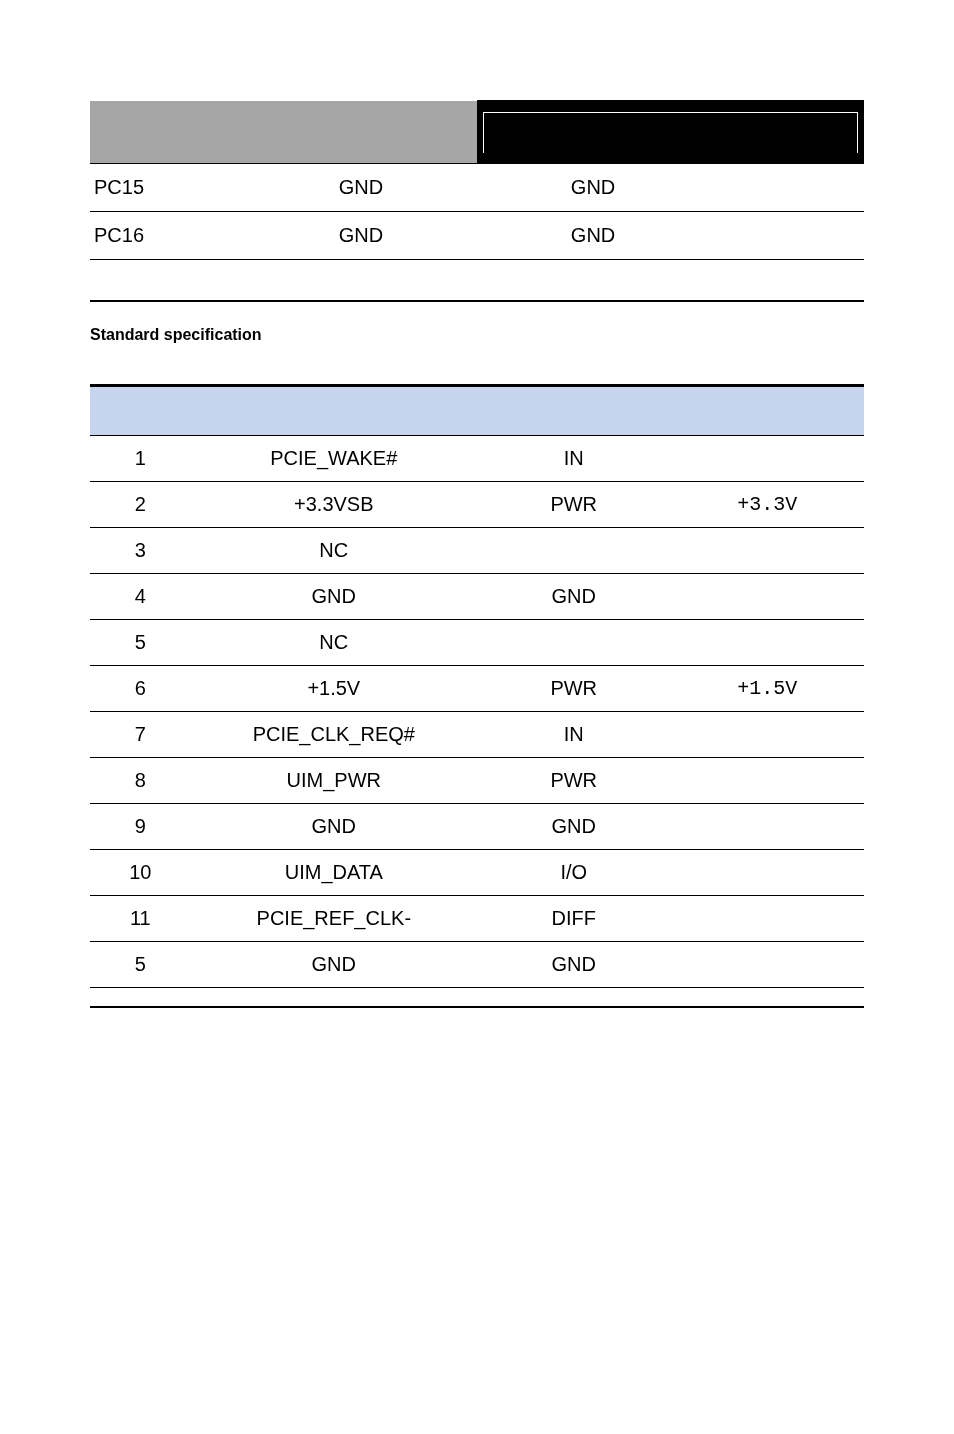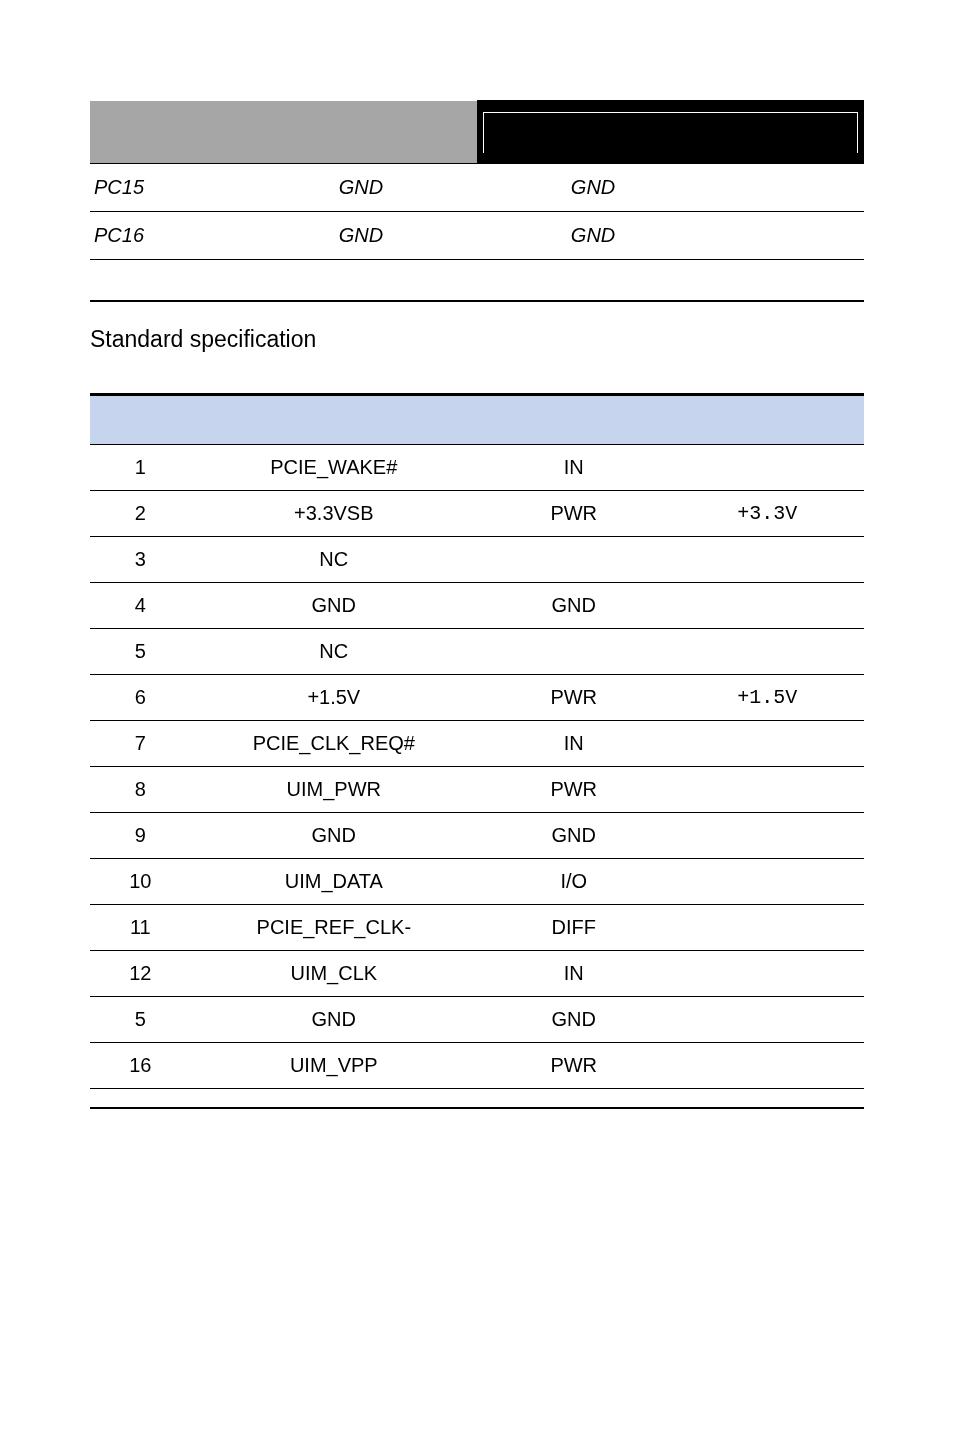--- a/index.html
+++ b/index.html
@@ -30,32 +30,31 @@
   .table1-header td:last-child::after {
     content: "";
     position: absolute;
     left: 6px; right: 6px; top: 10px; bottom: 10px;
     border: 1px solid #fff;
     border-bottom: none;
   }
   .table1 .datarow td {
     border-top: 1px solid #000;
     padding: 12px 0;
-    font-style: italic;
   }
   .table1 .datarow:last-child td {
     border-bottom: 1px solid #000;
   }
   .table1 td.c1 { width: 20%; padding-left: 4px; }
   .table1 td.c2 { width: 30%; text-align: center; }
   .table1 td.c3 { width: 30%; text-align: center; }
   .table1 td.c4 { width: 20%; }
   .hr-thick { border: none; border-top: 2px solid #000; margin-top: 40px; margin-bottom: 24px; }
   .hr-thin { border: none; border-top: 1px solid #000; margin-top: 40px; }
-  .section-title { font-size: 23px; font-weight: normal; }
+  .section-title { font-size: 16px; font-weight: bold; }
 
   .table2 {
     width: 100%;
     border-collapse: collapse;
     margin-top: 0;
   }
   .table2 .t2head td {
     background: #c6d4ed;
     height: 50px;
     border-top: 2px solid #000;
@@ -170,33 +169,21 @@
         <td class="p3">I/O</td>
         <td class="p4"></td>
       </tr>
   <tr class="t2row">
         <td class="p1">11</td>
         <td class="p2">PCIE_REF_CLK-</td>
         <td class="p3">DIFF</td>
         <td class="p4"></td>
       </tr>
   <tr class="t2row">
-        <td class="p1">12</td>
-        <td class="p2">UIM_CLK</td>
-        <td class="p3">IN</td>
-        <td class="p4"></td>
-      </tr>
-  <tr class="t2row">
         <td class="p1">5</td>
         <td class="p2">GND</td>
         <td class="p3">GND</td>
-        <td class="p4"></td>
-      </tr>
-  <tr class="t2row">
-        <td class="p1">16</td>
-        <td class="p2">UIM_VPP</td>
-        <td class="p3">PWR</td>
         <td class="p4"></td>
       </tr>
 </tbody>
   </table>
 
 <hr class="bottom-hr">
 
 </body></html>

